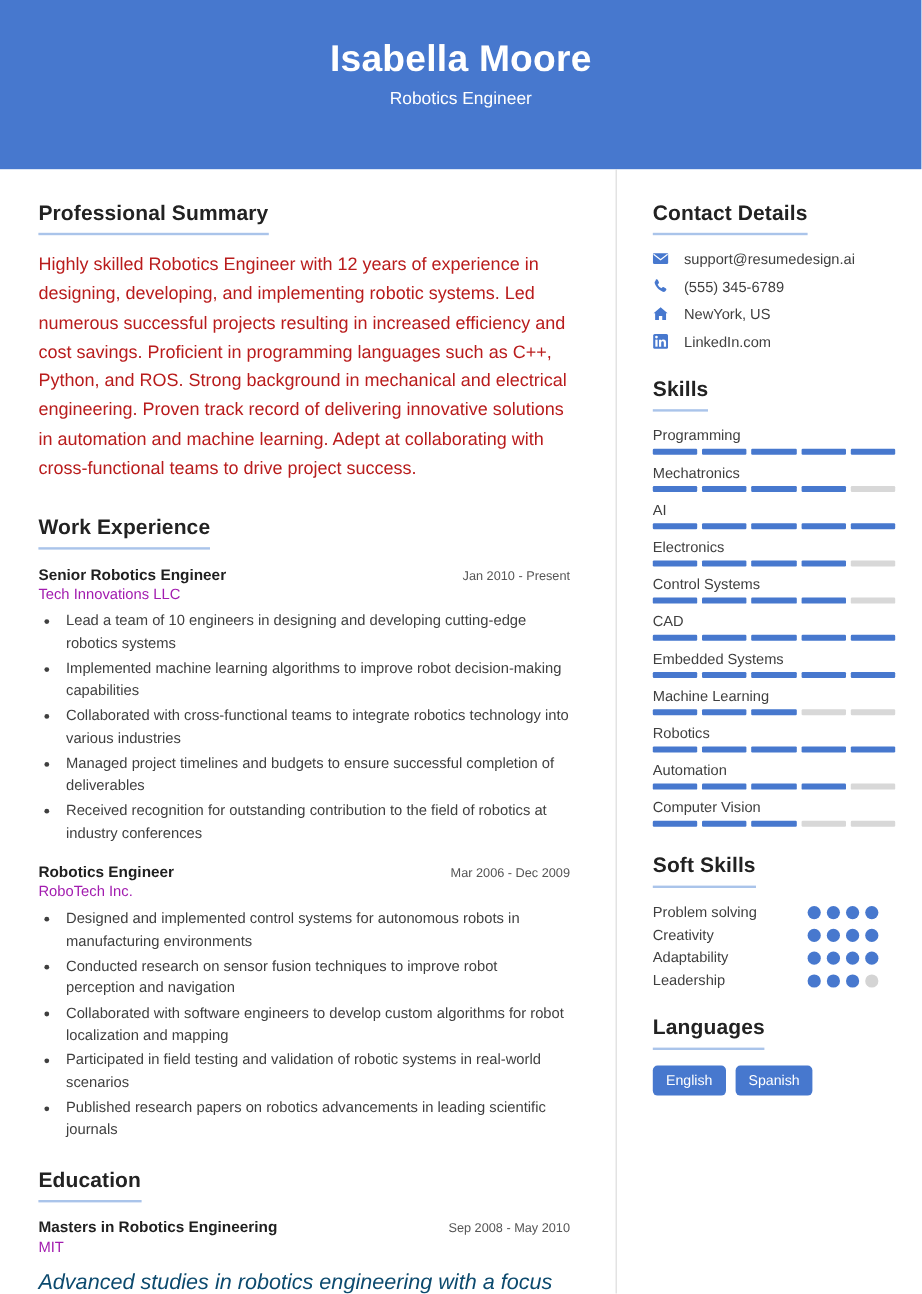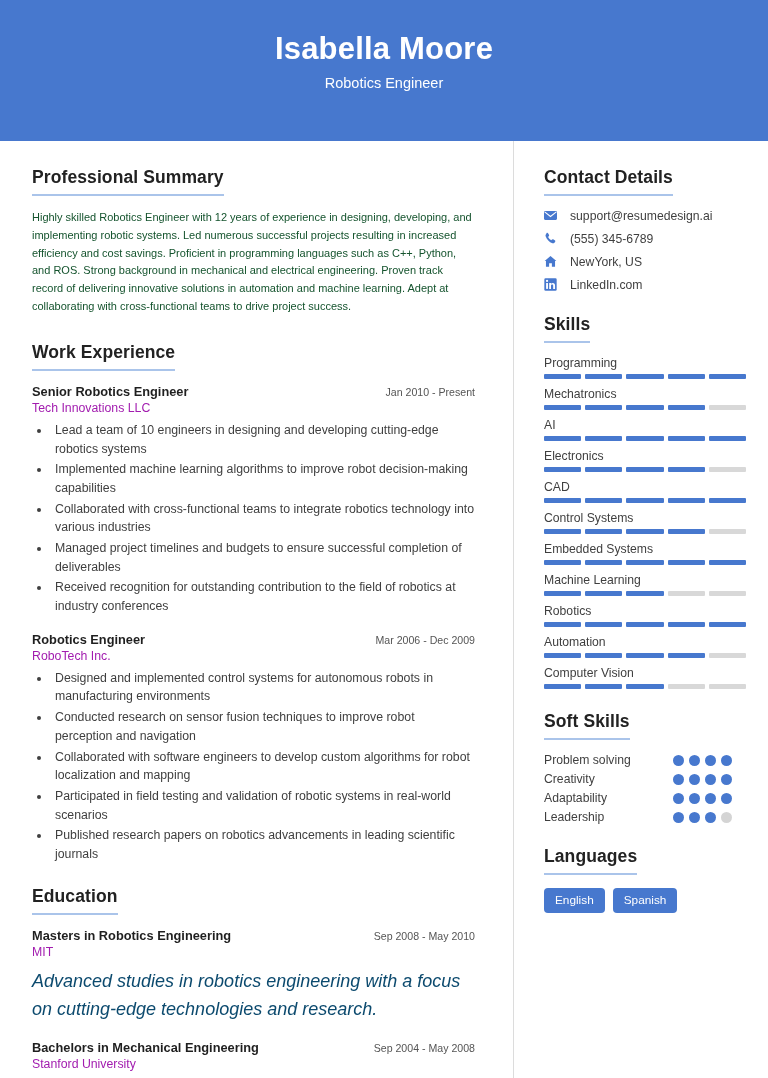--- a/index.html
+++ b/index.html
@@ -60,23 +60,23 @@
     padding-bottom: 6px;
     border-bottom: 2px solid #aac4ea;
     line-height: 1.2;
   }
   .sec-head-wrap { margin-bottom: 13px; }
   .sec-gap { margin-top: 26px; }
   .sec-gap-sm { margin-top: 22px; }
 
   
   .summary {
-    font-size: 11px;
+    font-size: 15px;
     line-height: 1.62;
-    color: #14532d;
+    color: #b91c1c;
   }
   .entry-top {
     display: flex;
     justify-content: space-between;
     align-items: baseline;
   }
   .entry-title {
     font-size: 12.8px;
     font-weight: bold;
     color: #1f1f1f;
@@ -333,37 +333,37 @@
             <div class="skill-label">Electronics</div>
             <div class="skill-bar">
               <span class="seg on"></span>
               <span class="seg on"></span>
               <span class="seg on"></span>
               <span class="seg on"></span>
               <span class="seg"></span>
             </div>
           </div>
           <div class="skill-row">
+            <div class="skill-label">Control Systems</div>
+            <div class="skill-bar">
+              <span class="seg on"></span>
+              <span class="seg on"></span>
+              <span class="seg on"></span>
+              <span class="seg on"></span>
+              <span class="seg"></span>
+            </div>
+          </div>
+          <div class="skill-row">
             <div class="skill-label">CAD</div>
             <div class="skill-bar">
               <span class="seg on"></span>
               <span class="seg on"></span>
               <span class="seg on"></span>
               <span class="seg on"></span>
               <span class="seg on"></span>
-            </div>
-          </div>
-          <div class="skill-row">
-            <div class="skill-label">Control Systems</div>
-            <div class="skill-bar">
-              <span class="seg on"></span>
-              <span class="seg on"></span>
-              <span class="seg on"></span>
-              <span class="seg on"></span>
-              <span class="seg"></span>
             </div>
           </div>
           <div class="skill-row">
             <div class="skill-label">Embedded Systems</div>
             <div class="skill-bar">
               <span class="seg on"></span>
               <span class="seg on"></span>
               <span class="seg on"></span>
               <span class="seg on"></span>
               <span class="seg on"></span>

